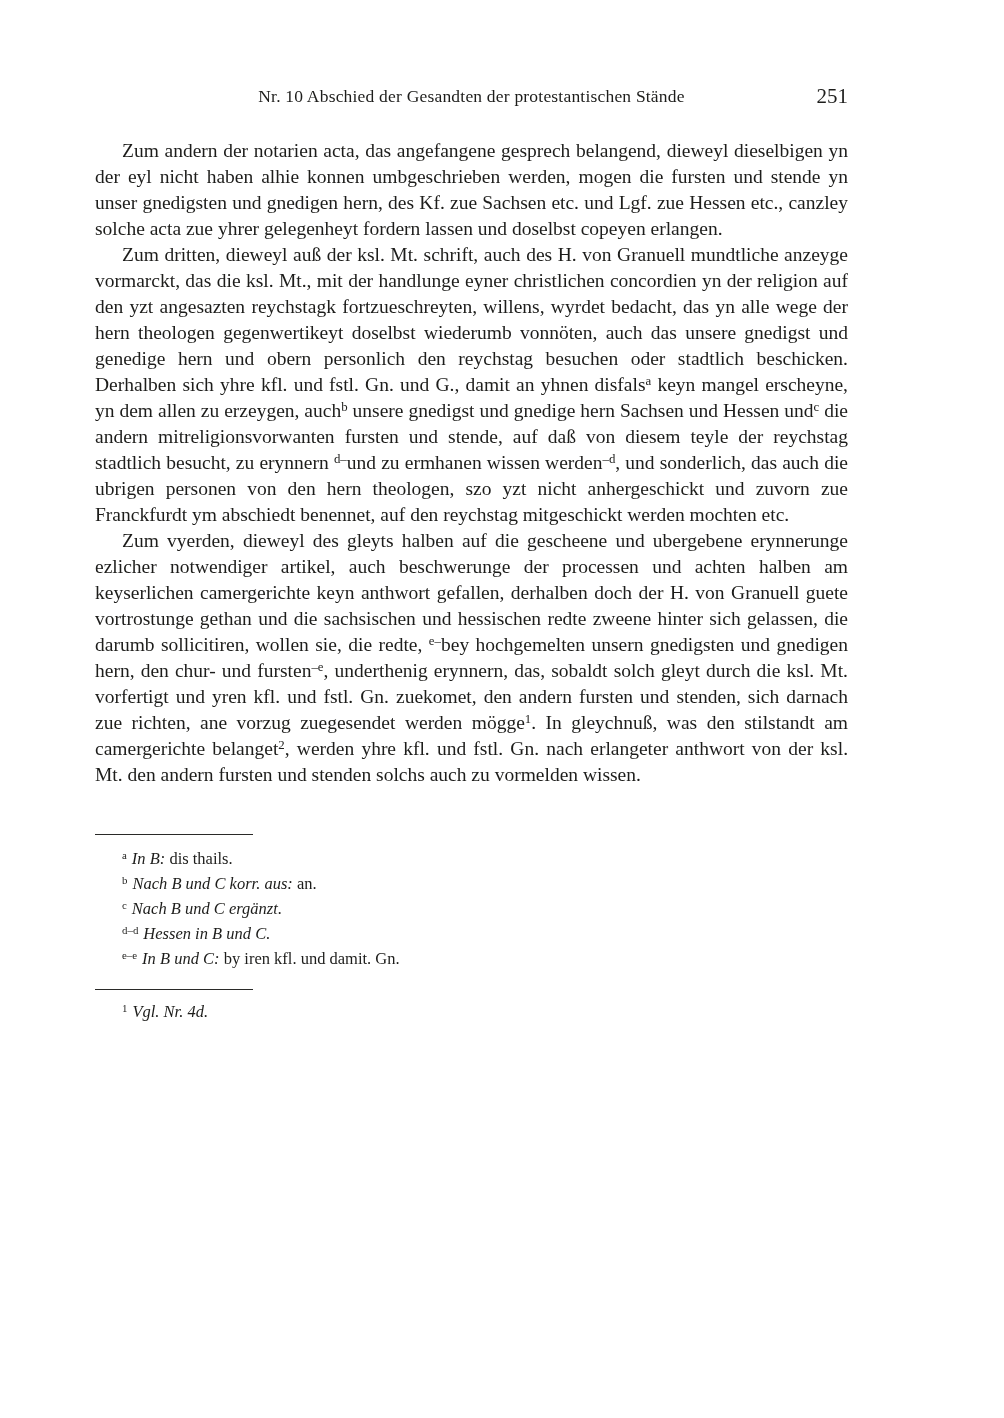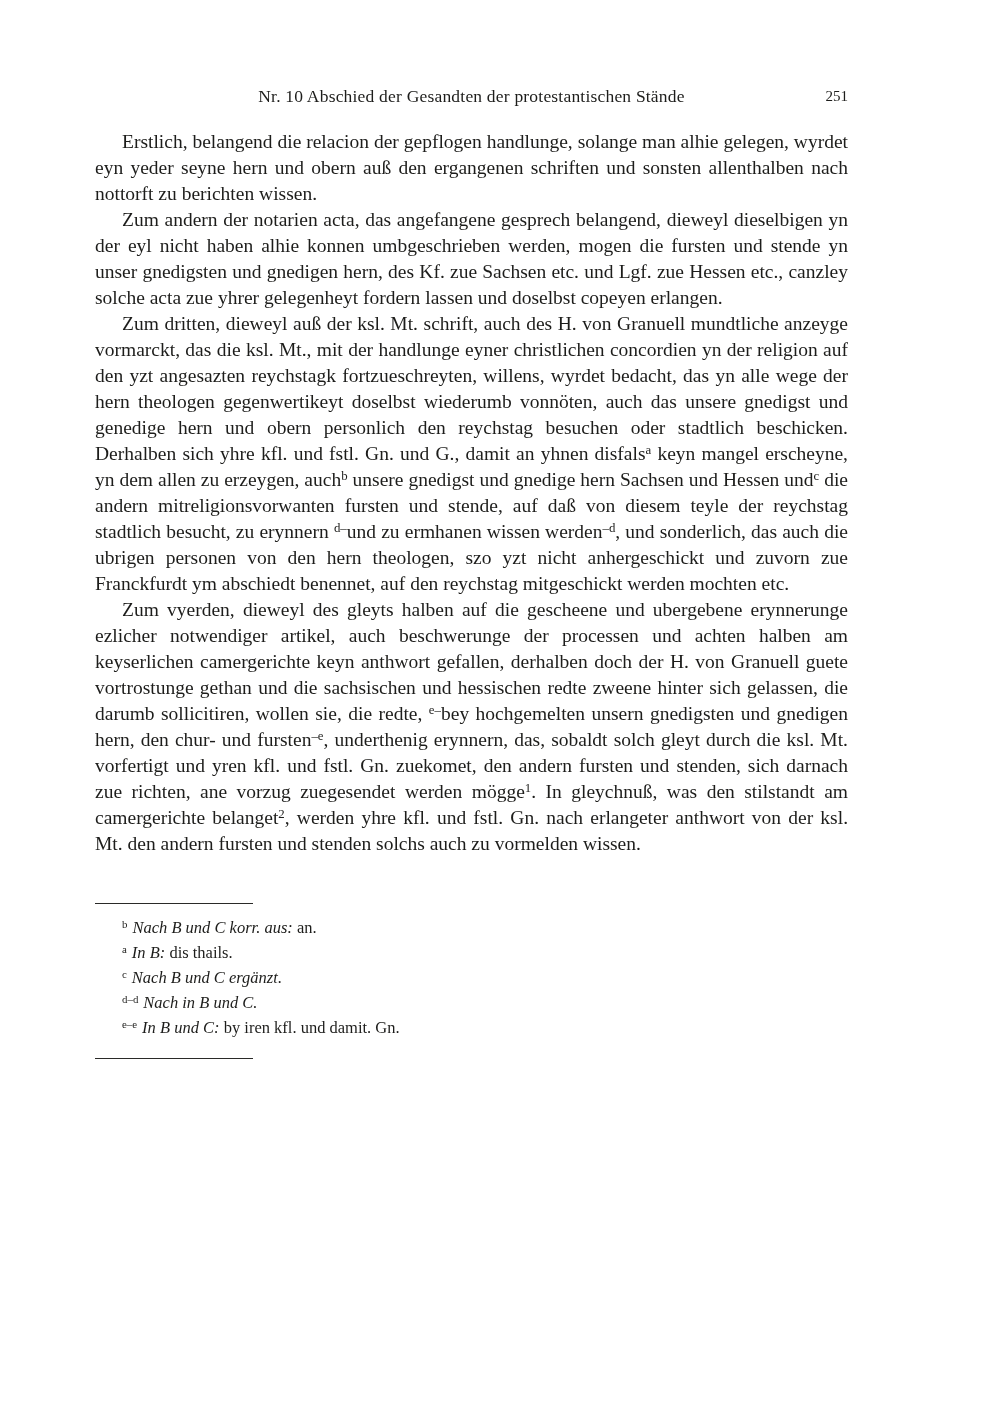--- a/index.html
+++ b/index.html
@@ -16,33 +16,33 @@
   }
   .page {
     box-sizing: border-box;
     width: 1004px;
     height: 1418px;
     padding: 83px 156px 0 95px;
   }
   .page-header {
     position: relative;
     height: 26px;
-    margin-bottom: 20px;
+    margin-bottom: 29px;
   }
   .running-title {
     text-align: center;
     font-size: 17.5px;
     line-height: 26px;
     letter-spacing: 0.2px;
   }
   .page-number {
     position: absolute;
     right: 0;
     top: 0;
-    font-size: 15px;
+    font-size: 21px;
     line-height: 26px;
   }
   .body-text p {
     margin: 0;
     font-size: 19.5px;
     line-height: 26px;
     text-align: justify;
     text-indent: 27px;
   }
   sup {
@@ -73,42 +73,44 @@
 <body>
 
 <div class="page">
 
   <header class="page-header">
     <div class="running-title">Nr. 10 Abschied der Gesandten der protestantischen Stände</div>
     <div class="page-number">251</div>
   </header>
 
   <main class="body-text">
-    <p><span>Erstlich, belangend die relacion der gepflogen handlunge, solange man alhie gelegen, wyrdet eyn yeder seyne hern und obern auß den ergangenen schriften und sonsten allenthalben nach nottorft zu berichten wissen.</span></p>
     <p><span>Zum andern der notarien acta, das angefangene gesprech belangend, dieweyl dieselbigen yn der eyl nicht haben alhie konnen umbgeschrieben werden, mogen die fursten und stende yn unser gnedigsten und gnedigen hern, des Kf. zue Sachsen etc. und Lgf. zue Hessen etc., canzley solche acta zue yhrer gelegenheyt fordern lassen und doselbst copeyen erlangen.</span></p>
     <p><span>Zum dritten, dieweyl auß der ksl. Mt. schrift, auch des H. von Granuell mundtliche anzeyge vormarckt, das die ksl. Mt., mit der handlunge eyner christlichen concordien yn der religion auf den yzt angesazten reychstagk fortzueschreyten, willens, wyrdet bedacht, das yn alle wege der hern theologen gegenwertikeyt doselbst wiederumb vonnöten, auch das unsere gnedigst und genedige hern und obern personlich den reychstag besuchen oder stadtlich beschicken. Derhalben sich yhre kfl. und fstl. Gn. und G., damit an yhnen disfals</span><sup>a</sup><span> keyn mangel erscheyne, yn dem allen zu erzeygen, auch</span><sup>b</sup><span> unsere gnedigst und gnedige hern Sachsen und Hessen und</span><sup>c</sup><span> die andern mitreligionsvorwanten fursten und stende, auf daß von diesem teyle der reychstag stadtlich besucht, zu erynnern </span><sup>d–</sup><span>und zu ermhanen wissen werden</span><sup>–d</sup><span>, und sonderlich, das auch die ubrigen personen von den hern theologen, szo yzt nicht anhergeschickt und zuvorn zue Franckfurdt ym abschiedt benennet, auf den reychstag mitgeschickt werden mochten etc.</span></p>
     <p><span>Zum vyerden, dieweyl des gleyts halben auf die gescheene und ubergebene erynnerunge ezlicher notwendiger artikel, auch beschwerunge der processen und achten halben am keyserlichen camergerichte keyn anthwort gefallen, derhalben doch der H. von Granuell guete vortrostunge gethan und die sachsischen und hessischen redte zweene hinter sich gelassen, die darumb sollicitiren, wollen sie, die redte, </span><sup>e–</sup><span>bey hochgemelten unsern gnedigsten und gnedigen hern, den chur- und fursten</span><sup>–e</sup><span>, underthenig erynnern, das, sobaldt solch gleyt durch die ksl. Mt. vorfertigt und yren kfl. und fstl. Gn. zuekomet, den andern fursten und stenden, sich darnach zue richten, ane vorzug zuegesendet werden mögge</span><sup>1</sup><span>. In gleychnuß, was den stilstandt am camergerichte belanget</span><sup>2</sup><span>, werden yhre kfl. und fstl. Gn. nach erlangeter anthwort von der ksl. Mt. den andern fursten und stenden solchs auch zu vormelden wissen.</span></p>
   </main>
 
   <section class="apparatus">
     <div class="rule"></div>
     <div class="fn-line">
-      <sup class="fn-mark">b</sup><span><span class="it">Nach B und C korr. aus:</span><span> an.</span></span>
+      <sup class="fn-mark">a</sup><span><span class="it">In B:</span><span> dis thails.</span></span>
     </div>
     <div class="fn-line">
-      <sup class="fn-mark">a</sup><span><span class="it">In B:</span><span> dis thails.</span></span>
+      <sup class="fn-mark">b</sup><span><span class="it">Nach B und C korr. aus:</span><span> an.</span></span>
     </div>
     <div class="fn-line">
       <sup class="fn-mark">c</sup><span><span class="it">Nach B und C ergänzt.</span></span>
     </div>
     <div class="fn-line">
-      <sup class="fn-mark">d–d</sup><span><span class="it">Nach in B und C.</span></span>
+      <sup class="fn-mark">d–d</sup><span><span class="it">Hessen in B und C.</span></span>
     </div>
     <div class="fn-line">
       <sup class="fn-mark">e–e</sup><span><span class="it">In B und C:</span><span> by iren kfl. und damit. Gn.</span></span>
     </div>
   </section>
 
   <section class="numbered-notes">
     <div class="rule"></div>
+    <div class="fn-line">
+      <sup class="fn-mark">1</sup><span><span class="it">Vgl. Nr. 4d.</span></span>
+    </div>
   </section>
 
 </div>
 
 </body></html>

